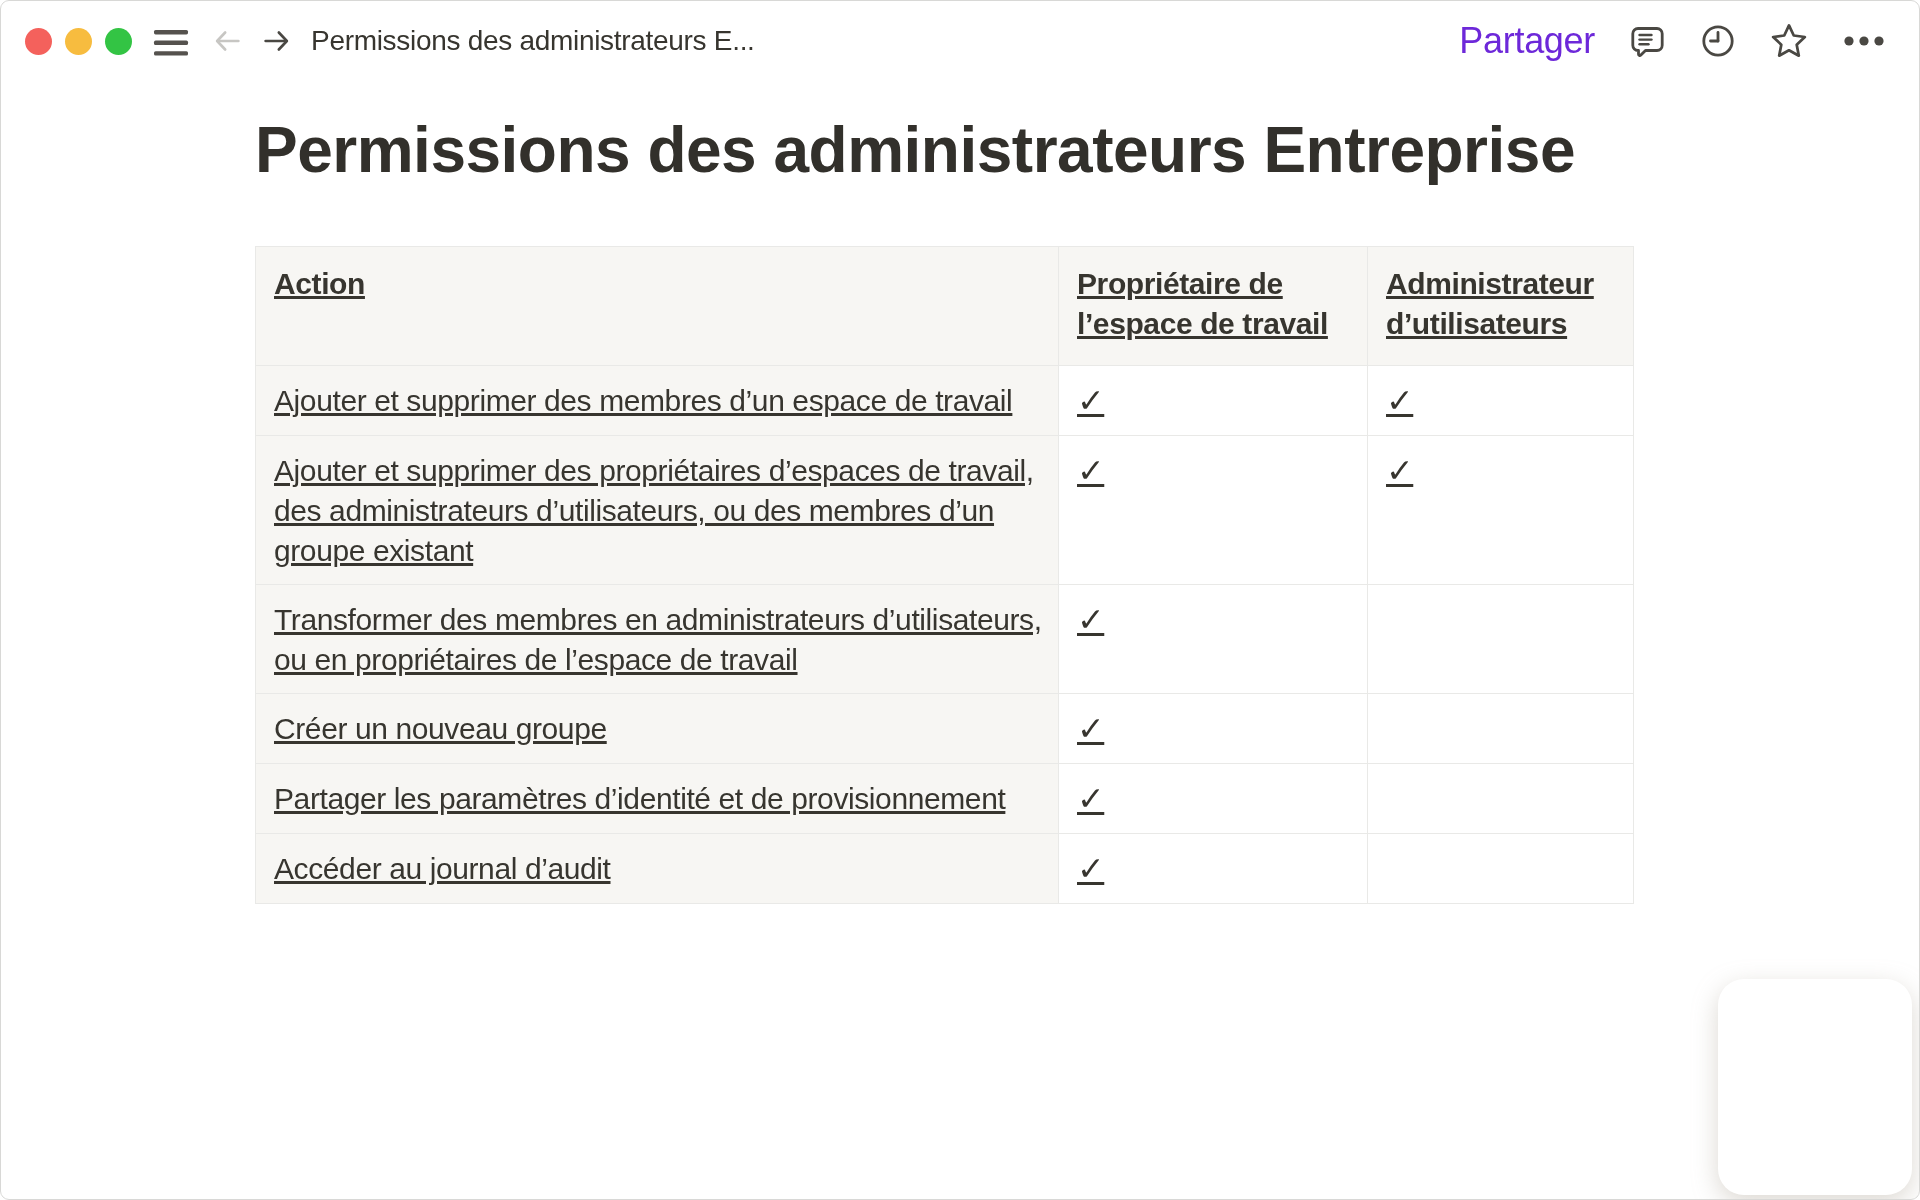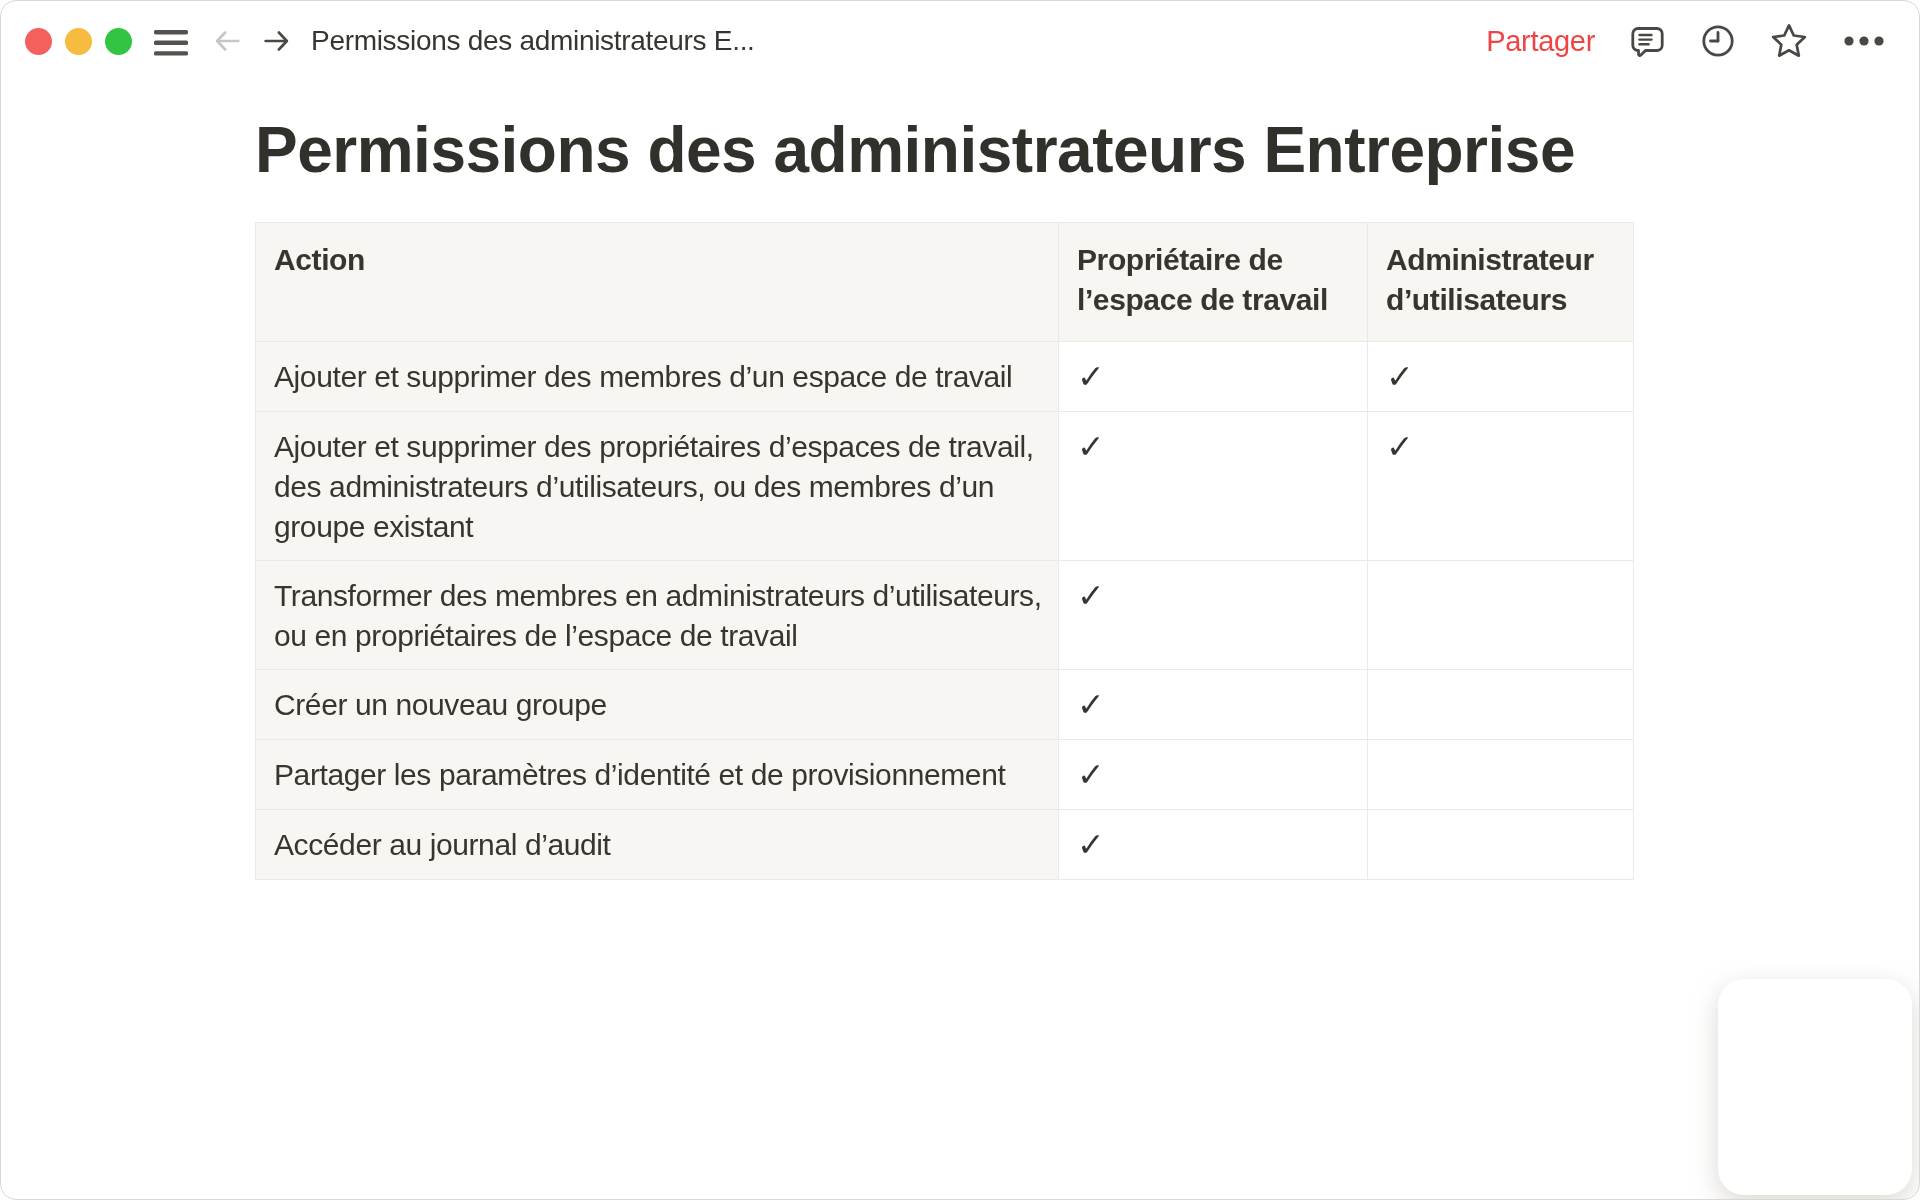--- a/index.html
+++ b/index.html
@@ -3,21 +3,21 @@
 <meta charset="utf-8">
 <style>
   * { margin:0; padding:0; box-sizing:border-box; }
   html,body { width:1920px; height:1200px; background:#ffffff; overflow:hidden; }
   body { font-family:"Liberation Sans","DejaVu Sans",sans-serif; color:#37352F; }
 
   .window {
     position:fixed; inset:0;
     background:#ffffff;
     border:1px solid #D8D8D6;
-    border-radius:16px;
+    border-radius:9px;
     overflow:hidden;
   }
 
   
   .titlebar {
     height:80px;
     display:flex; align-items:center;
     padding:0 33px 0 24px;
   }
   .traffic-lights { display:flex; align-items:center; gap:13px; margin-right:21px; }
@@ -37,44 +37,45 @@
     font-size:28px;
     letter-spacing:-0.3px;
     color:#37352F;
     white-space:nowrap;
     cursor:pointer;
   }
   .titlebar-spacer { flex:1; }
   .titlebar-right { display:flex; align-items:center; gap:34px; }
   .share-btn {
     background:none; border:none; cursor:pointer;
-    font-family:inherit; font-size:29px; letter-spacing:-0.3px; color:#ef4444;
+    font-family:inherit; font-size:36px; letter-spacing:-0.3px; color:#6d28d9;
   }
 
   
   .content { padding:26px 0 0 254px; }
   .page-title {
     width:1380px;
     font-size:64px;
     font-weight:700;
     line-height:86px;
     letter-spacing:-0.5px;
     color:#32302B;
     cursor:text;
   }
 
   table.permissions {
-    margin-top:29px;
+    margin-top:53px;
     width:1378px;
     table-layout:fixed;
     border-collapse:collapse;
     font-size:30px;
     line-height:40px;
     letter-spacing:-0.4px;
     color:#37352F;
+    text-decoration:underline;
   }
   .permissions th, .permissions td {
     border:1px solid #E9E9E7;
     text-align:left;
     vertical-align:top;
     padding:15px 16px 13px 18px;
   }
   .permissions th {
     background:#F7F6F3;
     font-weight:600;

